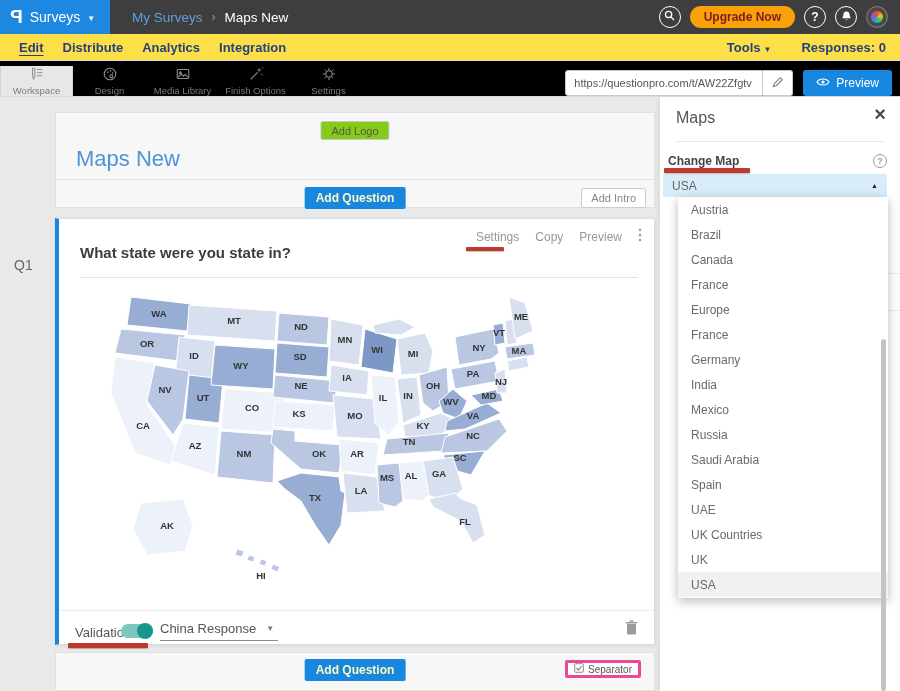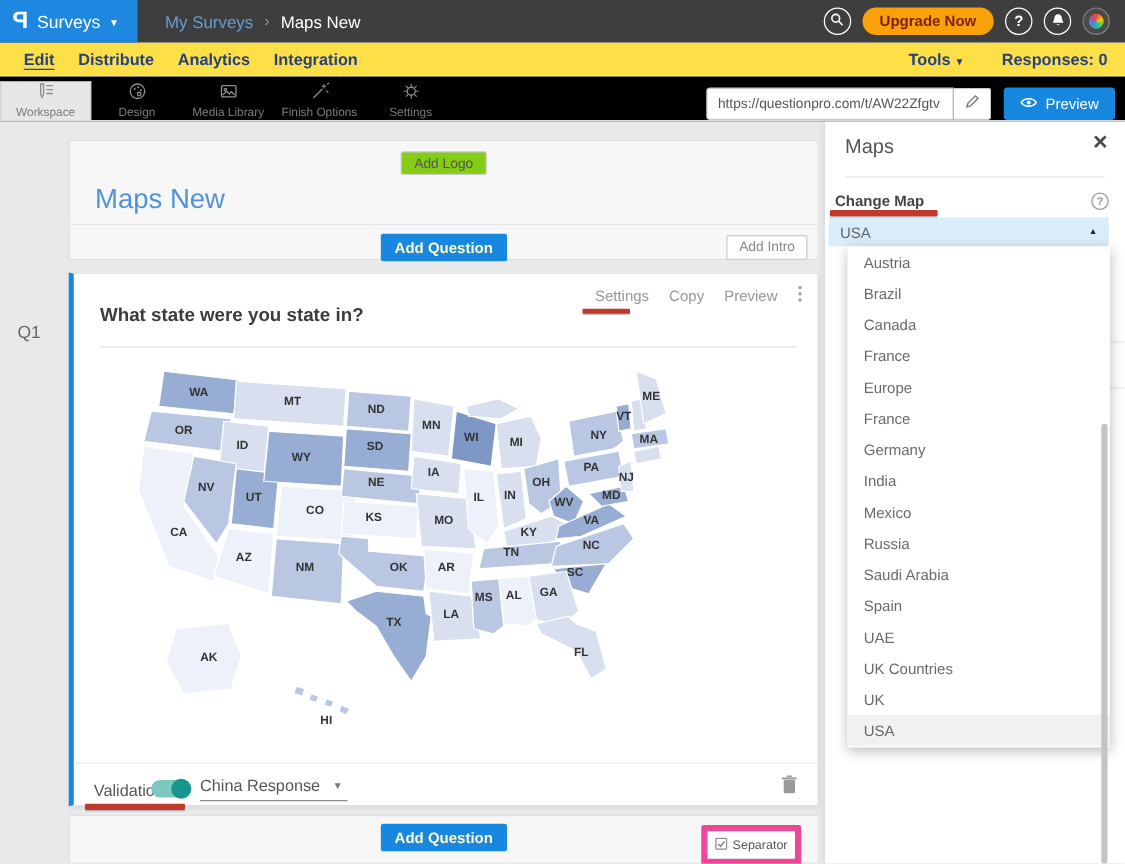--- a/index.html
+++ b/index.html
@@ -65,21 +65,21 @@
   .validation-lbl{position:absolute;left:16px;top:406px;font-size:13px;color:#555}
   .toggle{position:absolute;left:62px;top:405px;width:32px;height:14px;border-radius:7px;background:#7cc8c1;cursor:pointer}
   .toggle-knob{position:absolute;right:0;top:-1px;width:16px;height:16px;border-radius:50%;background:#17968d}
   .force-resp{position:absolute;left:101px;top:402px;font-size:13px;color:#555;border-bottom:1px solid #8c8c8c;padding:0 4px 4px 0;display:flex;align-items:center;gap:10px;cursor:pointer}
   .force-caret{font-size:8px;color:#777}
   .trash-btn{position:absolute;right:16px;top:401px;cursor:pointer}
 
   
   .add-row{position:absolute;left:55px;top:555px;width:600px;height:39px}
   .add-q-bottom{position:absolute;left:50%;transform:translateX(-50%);top:6px}
-  .separator-chip{position:absolute;right:13px;top:7px;height:32px;background:#fff;border:5px solid #ec4899;border-radius:2px;font-size:10px;color:#555;display:flex;align-items:center;gap:4px;padding:0 6px;cursor:pointer}
+  .separator-chip{position:absolute;right:13px;top:7px;height:18px;background:#fff;border:3px solid #ec4899;border-radius:2px;font-size:10px;color:#555;display:flex;align-items:center;gap:4px;padding:0 6px;cursor:pointer}
 
   
   .annotation{position:absolute;background:#c0392b;border-radius:1px;box-shadow:0 1px 1px rgba(0,0,0,.25);z-index:5}
 
   
   .panel{position:absolute;left:660px;top:0;width:240px;bottom:0;background:#fff;box-shadow:-2px 0 5px rgba(0,0,0,.07)}
   .panel-title{position:absolute;left:16px;top:12px;font-size:16px;color:#555}
   .panel-close{position:absolute;right:14px;top:6px;font-size:20px;font-weight:700;color:#4a4a4a;cursor:pointer}
   .panel-divider{position:absolute;left:16px;right:16px;top:44px;border-top:1px solid #e8e8e8}
   .change-map-lbl{position:absolute;left:8px;top:57px;font-size:12px;font-weight:700;color:#444}

